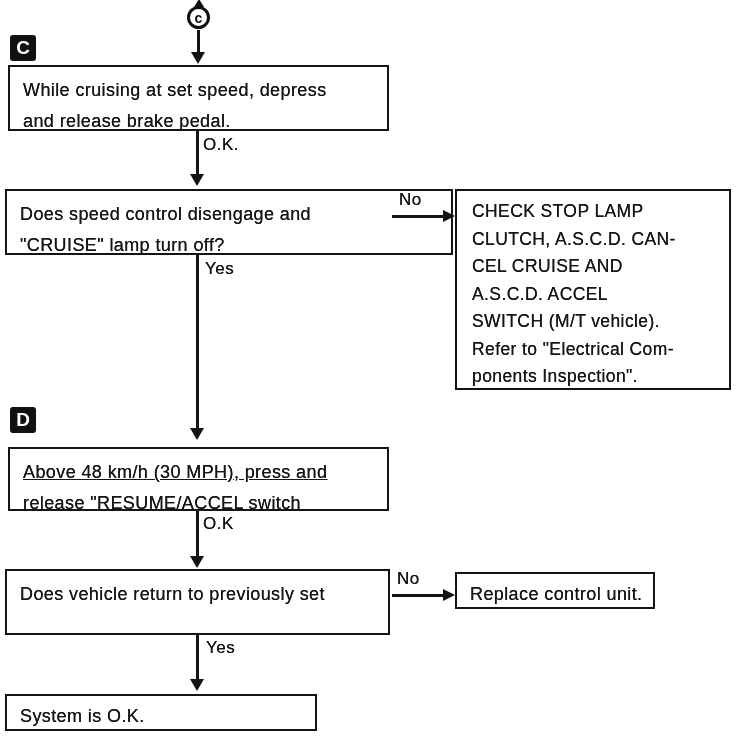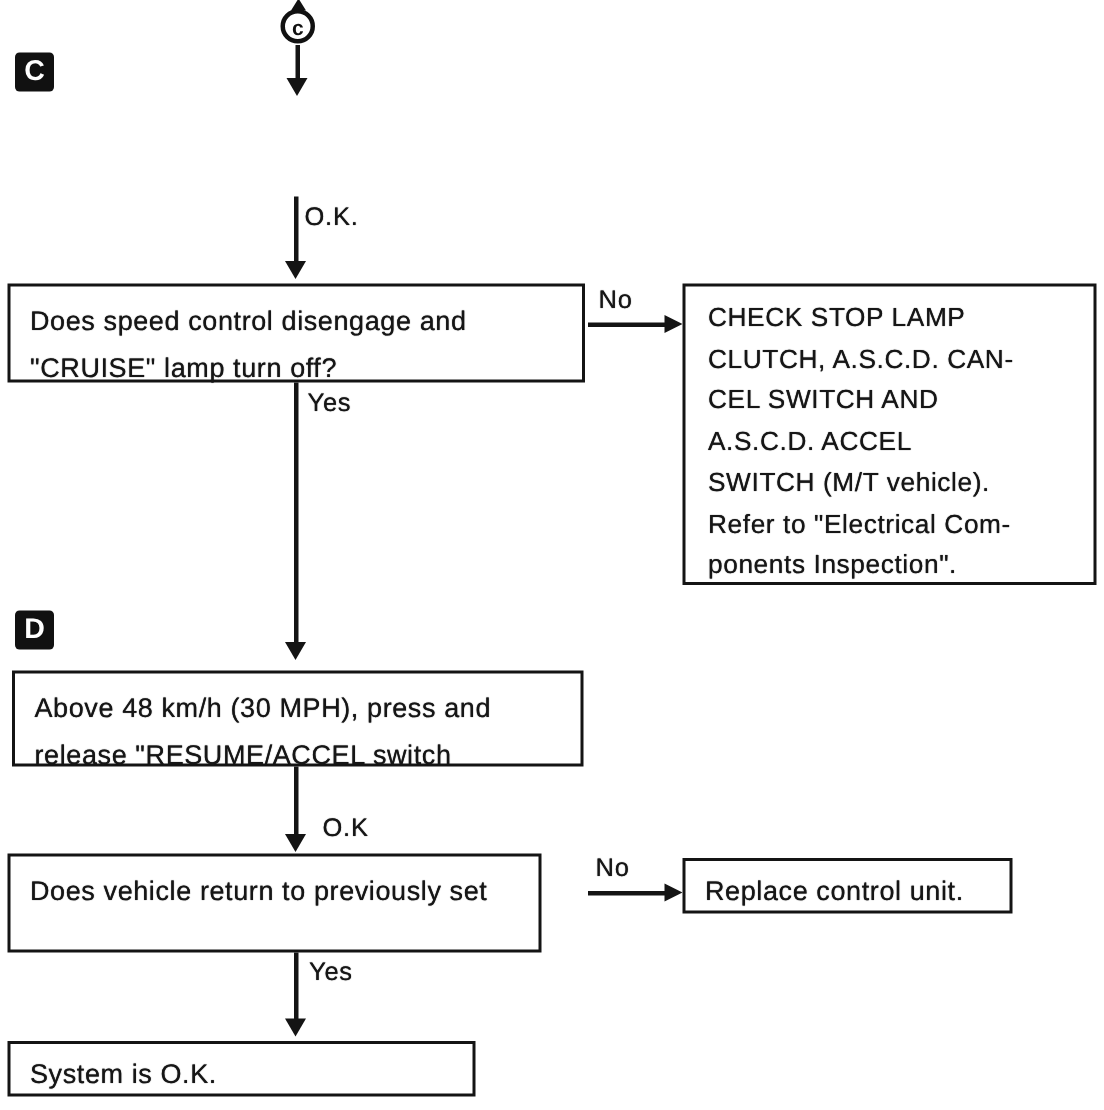--- a/index.html
+++ b/index.html
@@ -70,70 +70,74 @@
   <div class="connector" style="left:187px; top:6px;">
     <span>c</span>
   </div>
   <div class="vline" style="left:197px; top:30px; height:25px;"></div>
   <div class="ah-down" style="left:191px; top:52px;"></div>
 
   <div class="section-tag" style="left:10px; top:35px;">
     <span>C</span>
   </div>
 
+  <div class="fbox pad-std" style="left:8px; top:65px; width:381px; height:66px;">
+    <div class="tline">While cruising at set speed, depress</div>
+    <div class="tline">and release brake pedal.</div>
+  </div>
 
   <div class="vline" style="left:196px; top:131px; height:45px;"></div>
   <div class="ah-down" style="left:190px; top:174px;"></div>
   <div class="edge-label" style="left:203px; top:135px;">O.K.</div>
 
-  <div class="fbox pad-std" style="left:5px; top:189px; width:385px; height:66px;">
+  <div class="fbox pad-std" style="left:5px; top:189px; width:448px; height:66px;">
     <div class="tline">Does speed control disengage and</div>
     <div class="tline">"CRUISE" lamp turn off?</div>
   </div>
 
   <div class="edge-label" style="left:399px; top:190px;">No</div>
   <div class="hline" style="left:392px; top:215px; width:52px;"></div>
   <div class="ah-right" style="left:443px; top:210px;"></div>
 
   <div class="fbox pad-action" style="left:455px; top:189px; width:276px; height:201px;">
     <div class="tline">CHECK STOP LAMP</div>
     <div class="tline">CLUTCH, A.S.C.D. CAN-</div>
-    <div class="tline">CEL SWITCH AND</div>
+    <div class="tline">CEL CRUISE AND</div>
     <div class="tline">A.S.C.D. ACCEL</div>
     <div class="tline">SWITCH (M/T vehicle).</div>
     <div class="tline">Refer to "Electrical Com-</div>
     <div class="tline">ponents Inspection".</div>
   </div>
 
   <div class="vline" style="left:196px; top:255px; height:175px;"></div>
   <div class="ah-down" style="left:190px; top:428px;"></div>
   <div class="edge-label" style="left:205px; top:259px;">Yes</div>
 
   <div class="section-tag" style="left:10px; top:407px;">
     <span>D</span>
   </div>
 
-  <div class="fbox pad-std" style="left:8px; top:447px; width:381px; height:64px;">
+  <div class="fbox pad-std" style="left:8px; top:447px; width:381px; height:64px;text-decoration:underline;">
     <div class="tline">Above 48 km/h (30 MPH), press and</div>
     <div class="tline">release "RESUME/ACCEL switch</div>
   </div>
 
   <div class="vline" style="left:196px; top:511px; height:47px;"></div>
   <div class="ah-down" style="left:190px; top:556px;"></div>
-  <div class="edge-label" style="left:215px; top:514px;margin-top:28px;">O.K</div>
+  <div class="edge-label" style="left:203px; top:514px;">O.K</div>
 
-  <div class="fbox pad-std" style="left:5px; top:569px; width:356px; height:66px;">
+  <div class="fbox pad-std" style="left:5px; top:569px; width:385px; height:66px;">
     <div class="tline">Does vehicle return to previously set</div>
   </div>
 
   <div class="edge-label" style="left:397px; top:569px;">No</div>
   <div class="hline" style="left:392px; top:594px; width:52px;"></div>
   <div class="ah-right" style="left:443px; top:589px;"></div>
 
-  <div class="fbox pad-single" style="left:455px; top:572px; width:220px; height:37px;">
+  <div class="fbox pad-single" style="left:455px; top:572px; width:200px; height:37px;">
     <div class="tline">Replace control unit.</div>
   </div>
 
   <div class="vline" style="left:196px; top:635px; height:46px;"></div>
   <div class="ah-down" style="left:190px; top:679px;"></div>
   <div class="edge-label" style="left:206px; top:638px;">Yes</div>
 
   <div class="fbox pad-single" style="left:5px; top:694px; width:312px; height:37px;">
     <div class="tline">System is O.K.</div>
   </div>

